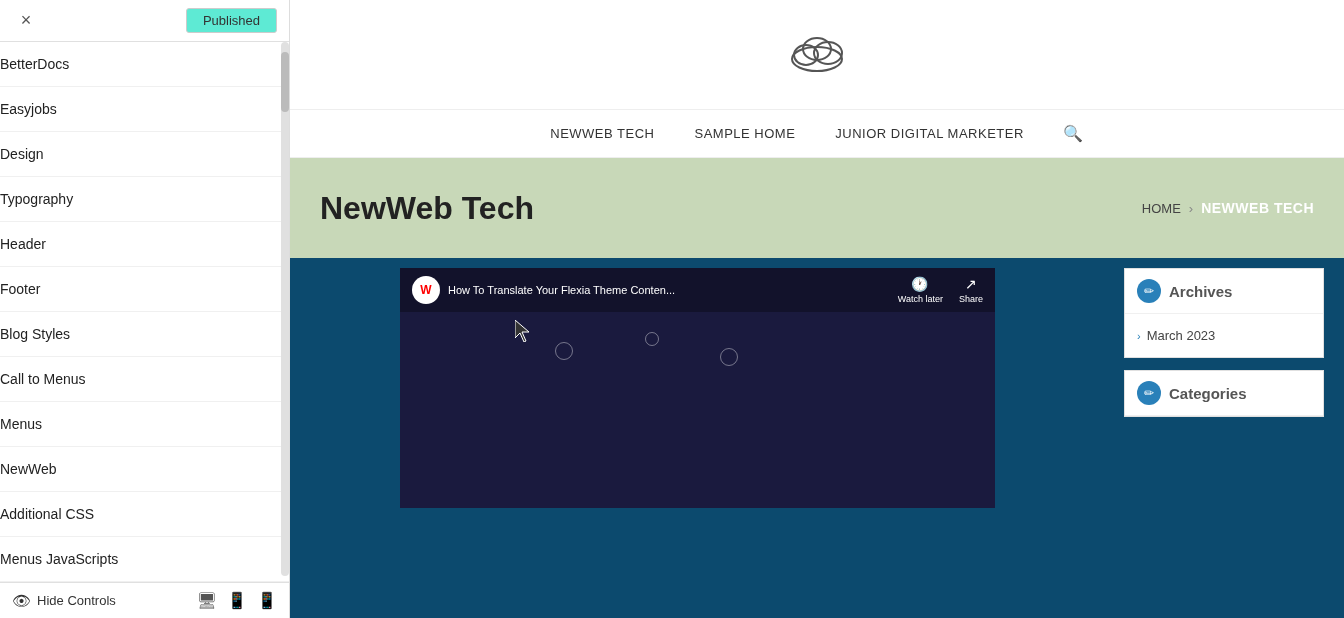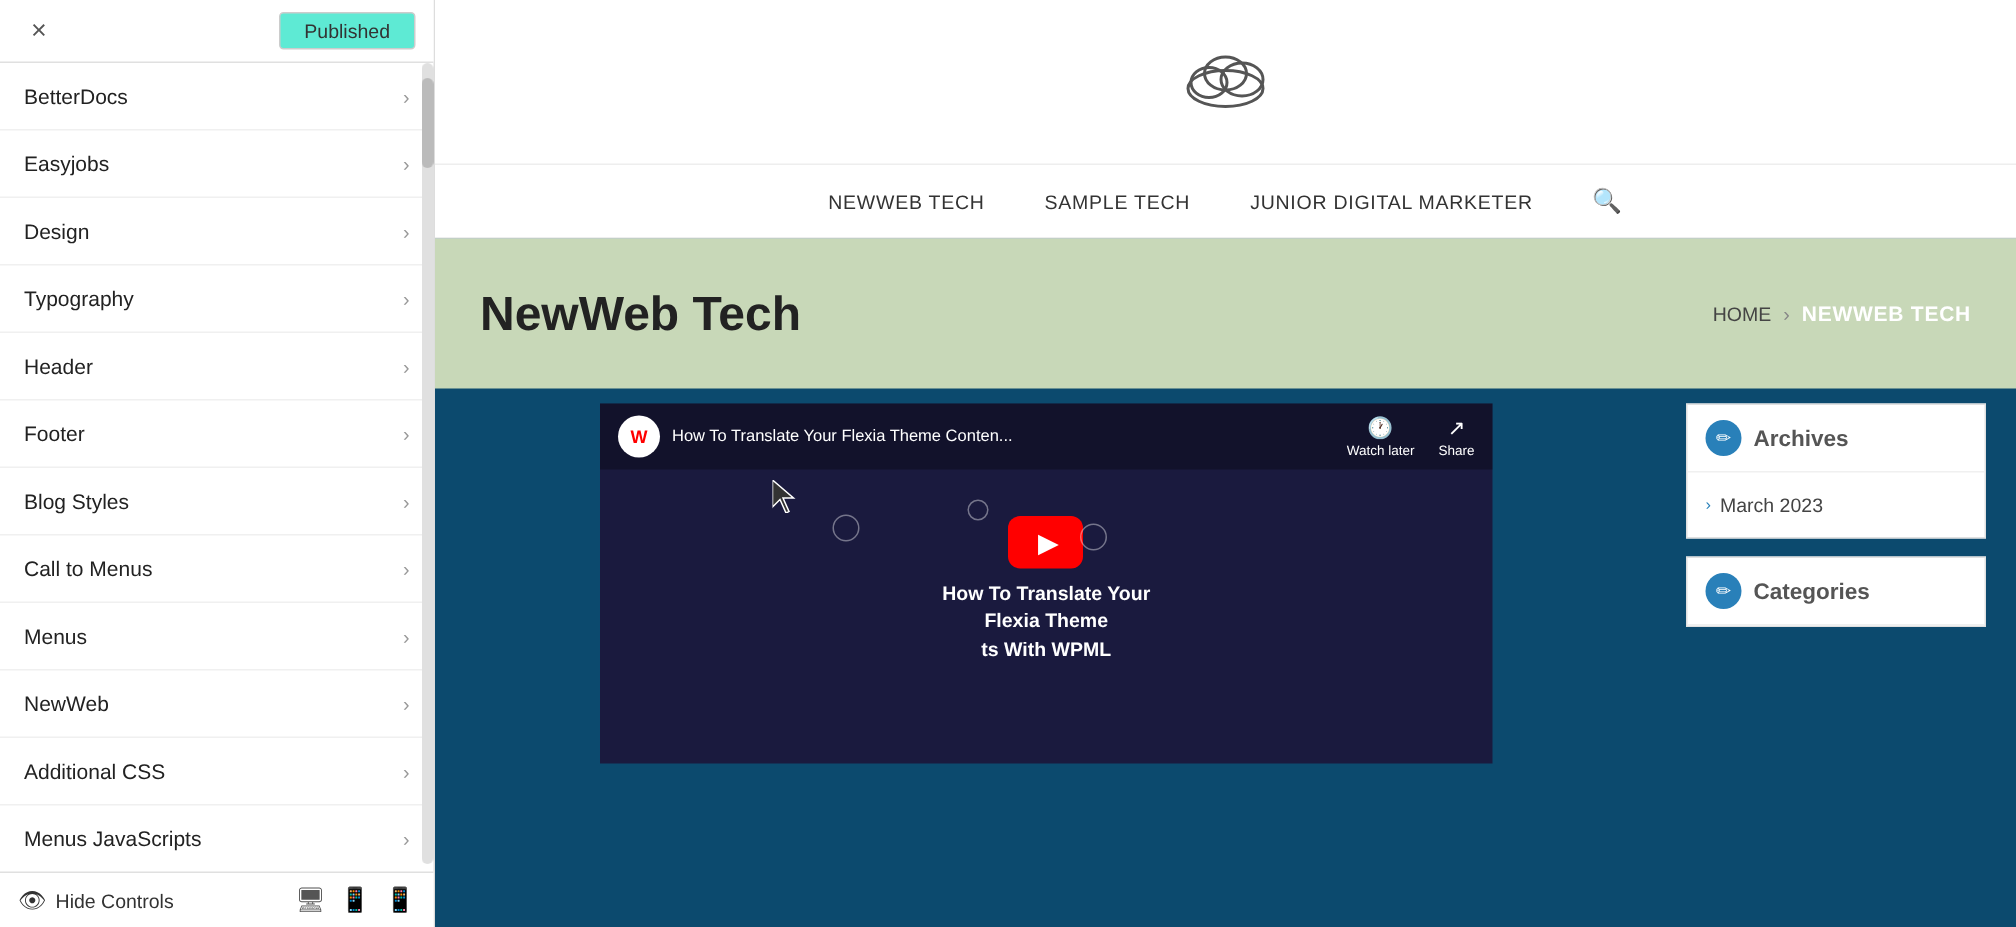--- a/index.html
+++ b/index.html
@@ -48,21 +48,21 @@
 
     .sidebar-items {
       overflow-y: auto;
       flex: 1;
     }
 
     .sidebar-item {
       display: flex;
       align-items: center;
       justify-content: space-between;
-      padding: 14px 16px;
+      padding: 14px 0;
       border-bottom: 1px solid #f0f0f0;
       cursor: pointer;
       font-size: 14px;
       color: #222;
     }
 
     .sidebar-item .chevron {
       color: #999;
       font-size: 13px;
     }
@@ -445,21 +445,21 @@
         <ellipse cx="35" cy="32" rx="25" ry="12" stroke="#555" stroke-width="2" fill="none"></ellipse>
         <ellipse cx="24" cy="28" rx="12" ry="10" stroke="#555" stroke-width="2" fill="none"></ellipse>
         <ellipse cx="46" cy="26" rx="14" ry="11" stroke="#555" stroke-width="2" fill="none"></ellipse>
         <ellipse cx="35" cy="22" rx="14" ry="11" stroke="#555" stroke-width="2" fill="none"></ellipse>
       </svg>
     </div>
   </div>
 
   <div class="site-nav">
     <a>NEWWEB TECH</a>
-    <a>SAMPLE TECH</a>
+    <a>SAMPLE HOME</a>
     <a>JUNIOR DIGITAL MARKETER</a>
     <span class="search-icon">🔍</span>
   </div>
 
   <div class="site-hero">
     <h1>NewWeb Tech</h1>
     <div class="breadcrumb">
       <span class="home">HOME</span>
       <span style="color:#888;">›</span>
       <span class="current">NEWWEB TECH</span>
@@ -487,28 +487,20 @@
             </div>
           </div>
         </div>
 
         <div class="yt-content-area">
 
           <div class="yt-circle" style="width:18px;height:18px;left:155px;top:30px;"></div>
           <div class="yt-circle" style="width:14px;height:14px;left:245px;top:20px;"></div>
           <div class="yt-circle" style="width:18px;height:18px;left:320px;top:36px;"></div>
 
-          <div class="yt-center-content">
-            <div class="yt-play-btn"></div>
-            <div class="yt-bottom-text">
-              <div>How To Translate Your</div>
-              <div>Flexia Theme</div>
-              <div>ts With WPML</div>
-            </div>
-          </div>
         </div>
       </div>
     </div>
 
     <div class="content-sidebar">
 
       <div class="widget-box">
         <div class="widget-header">
           <div class="widget-edit-btn">✏</div>
           <span class="widget-title">Archives</span>

